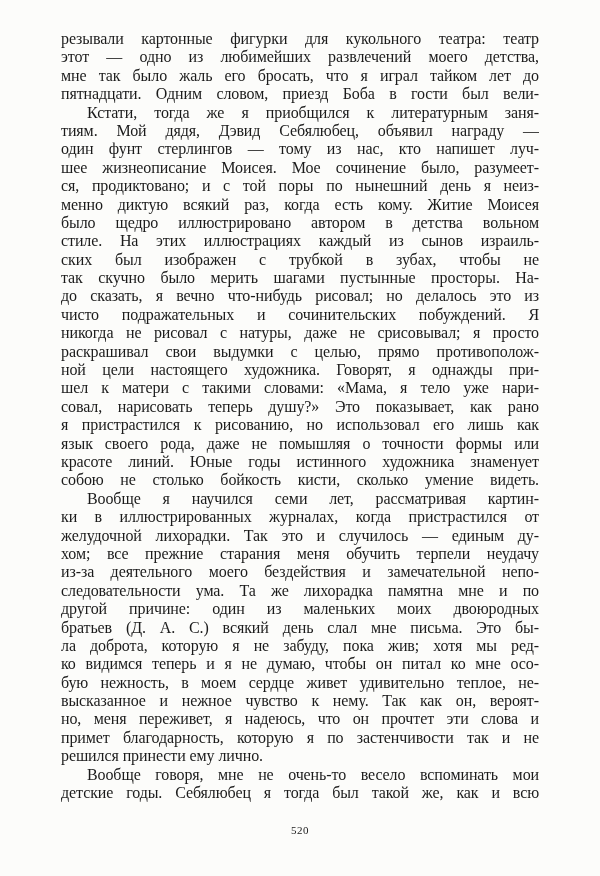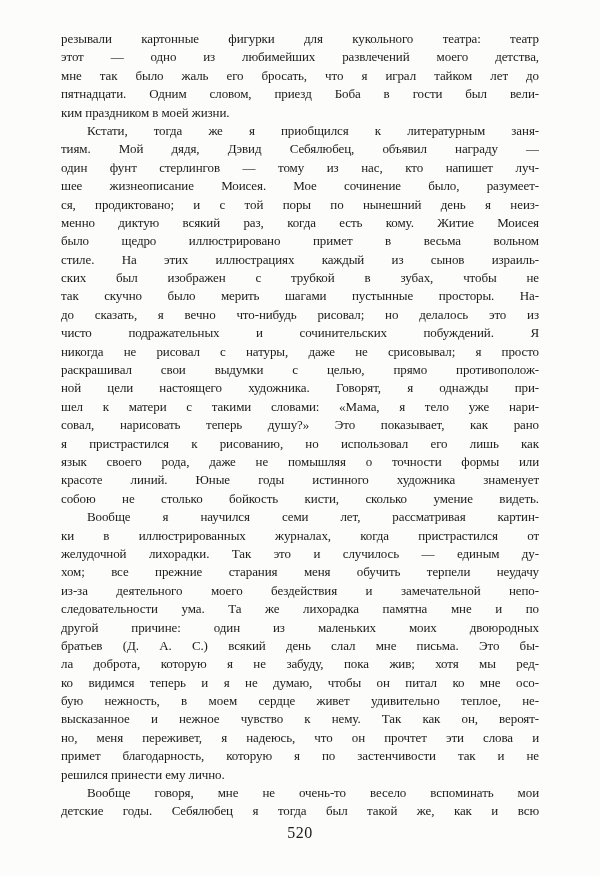--- a/index.html
+++ b/index.html
@@ -23,21 +23,21 @@
     position: absolute;
     left: 61px;
     right: 61px;
     top: 30px;
   }
   .para {
     margin: 0;
     padding: 0;
   }
   .line {
-    font-size: 13px;
+    font-size: 16px;
     line-height: 18.4px;
     height: 18.4px;
     letter-spacing: -0.1px;
     text-align: justify;
     text-align-last: justify;
     white-space: normal;
     overflow: hidden;
   }
   .line.indent {
     text-indent: 26px;
@@ -45,46 +45,45 @@
   }
   .line.left {
     text-align-last: left;
   }
   .page-number {
     position: absolute;
     left: 61px;
     right: 61px;
     top: 824px;
     text-align: center;
-    font-size: 16px;
+    font-size: 11px;
     letter-spacing: 0.5px;
   }
 </style>
 </head>
 <body>
 
 <div class="page">
   <div class="text-block">
 
     <div class="para">
       <div class="line">резывали картонные фигурки для кукольного театра: театр</div>
       <div class="line">этот — одно из любимейших развлечений моего детства,</div>
       <div class="line">мне так было жаль его бросать, что я играл тайком лет до</div>
       <div class="line">пятнадцати. Одним словом, приезд Боба в гости был вели-</div>
-      <div class="line left">ким праздником в моей жизни.</div>
     </div>
 
     <div class="para">
       <div class="line indent">Кстати, тогда же я приобщился к литературным заня-</div>
       <div class="line">тиям. Мой дядя, Дэвид Себялюбец, объявил награду —</div>
       <div class="line">один фунт стерлингов — тому из нас, кто напишет луч-</div>
       <div class="line">шее жизнеописание Моисея. Мое сочинение было, разумеет-</div>
       <div class="line">ся, продиктовано; и с той поры по нынешний день я неиз-</div>
       <div class="line">менно диктую всякий раз, когда есть кому. Житие Моисея</div>
-      <div class="line">было щедро иллюстрировано примет в весьма вольном</div>
+      <div class="line">было щедро иллюстрировано автором в детства вольном</div>
       <div class="line">стиле. На этих иллюстрациях каждый из сынов израиль-</div>
       <div class="line">ских был изображен с трубкой в зубах, чтобы не</div>
       <div class="line">так скучно было мерить шагами пустынные просторы. На-</div>
       <div class="line">до сказать, я вечно что-нибудь рисовал; но делалось это из</div>
       <div class="line">чисто подражательных и сочинительских побуждений. Я</div>
       <div class="line">никогда не рисовал с натуры, даже не срисовывал; я просто</div>
       <div class="line">раскрашивал свои выдумки с целью, прямо противополож-</div>
       <div class="line">ной цели настоящего художника. Говорят, я однажды при-</div>
       <div class="line">шел к матери с такими словами: «Мама, я тело уже нари-</div>
       <div class="line">совал, нарисовать теперь душу?» Это показывает, как рано</div>

